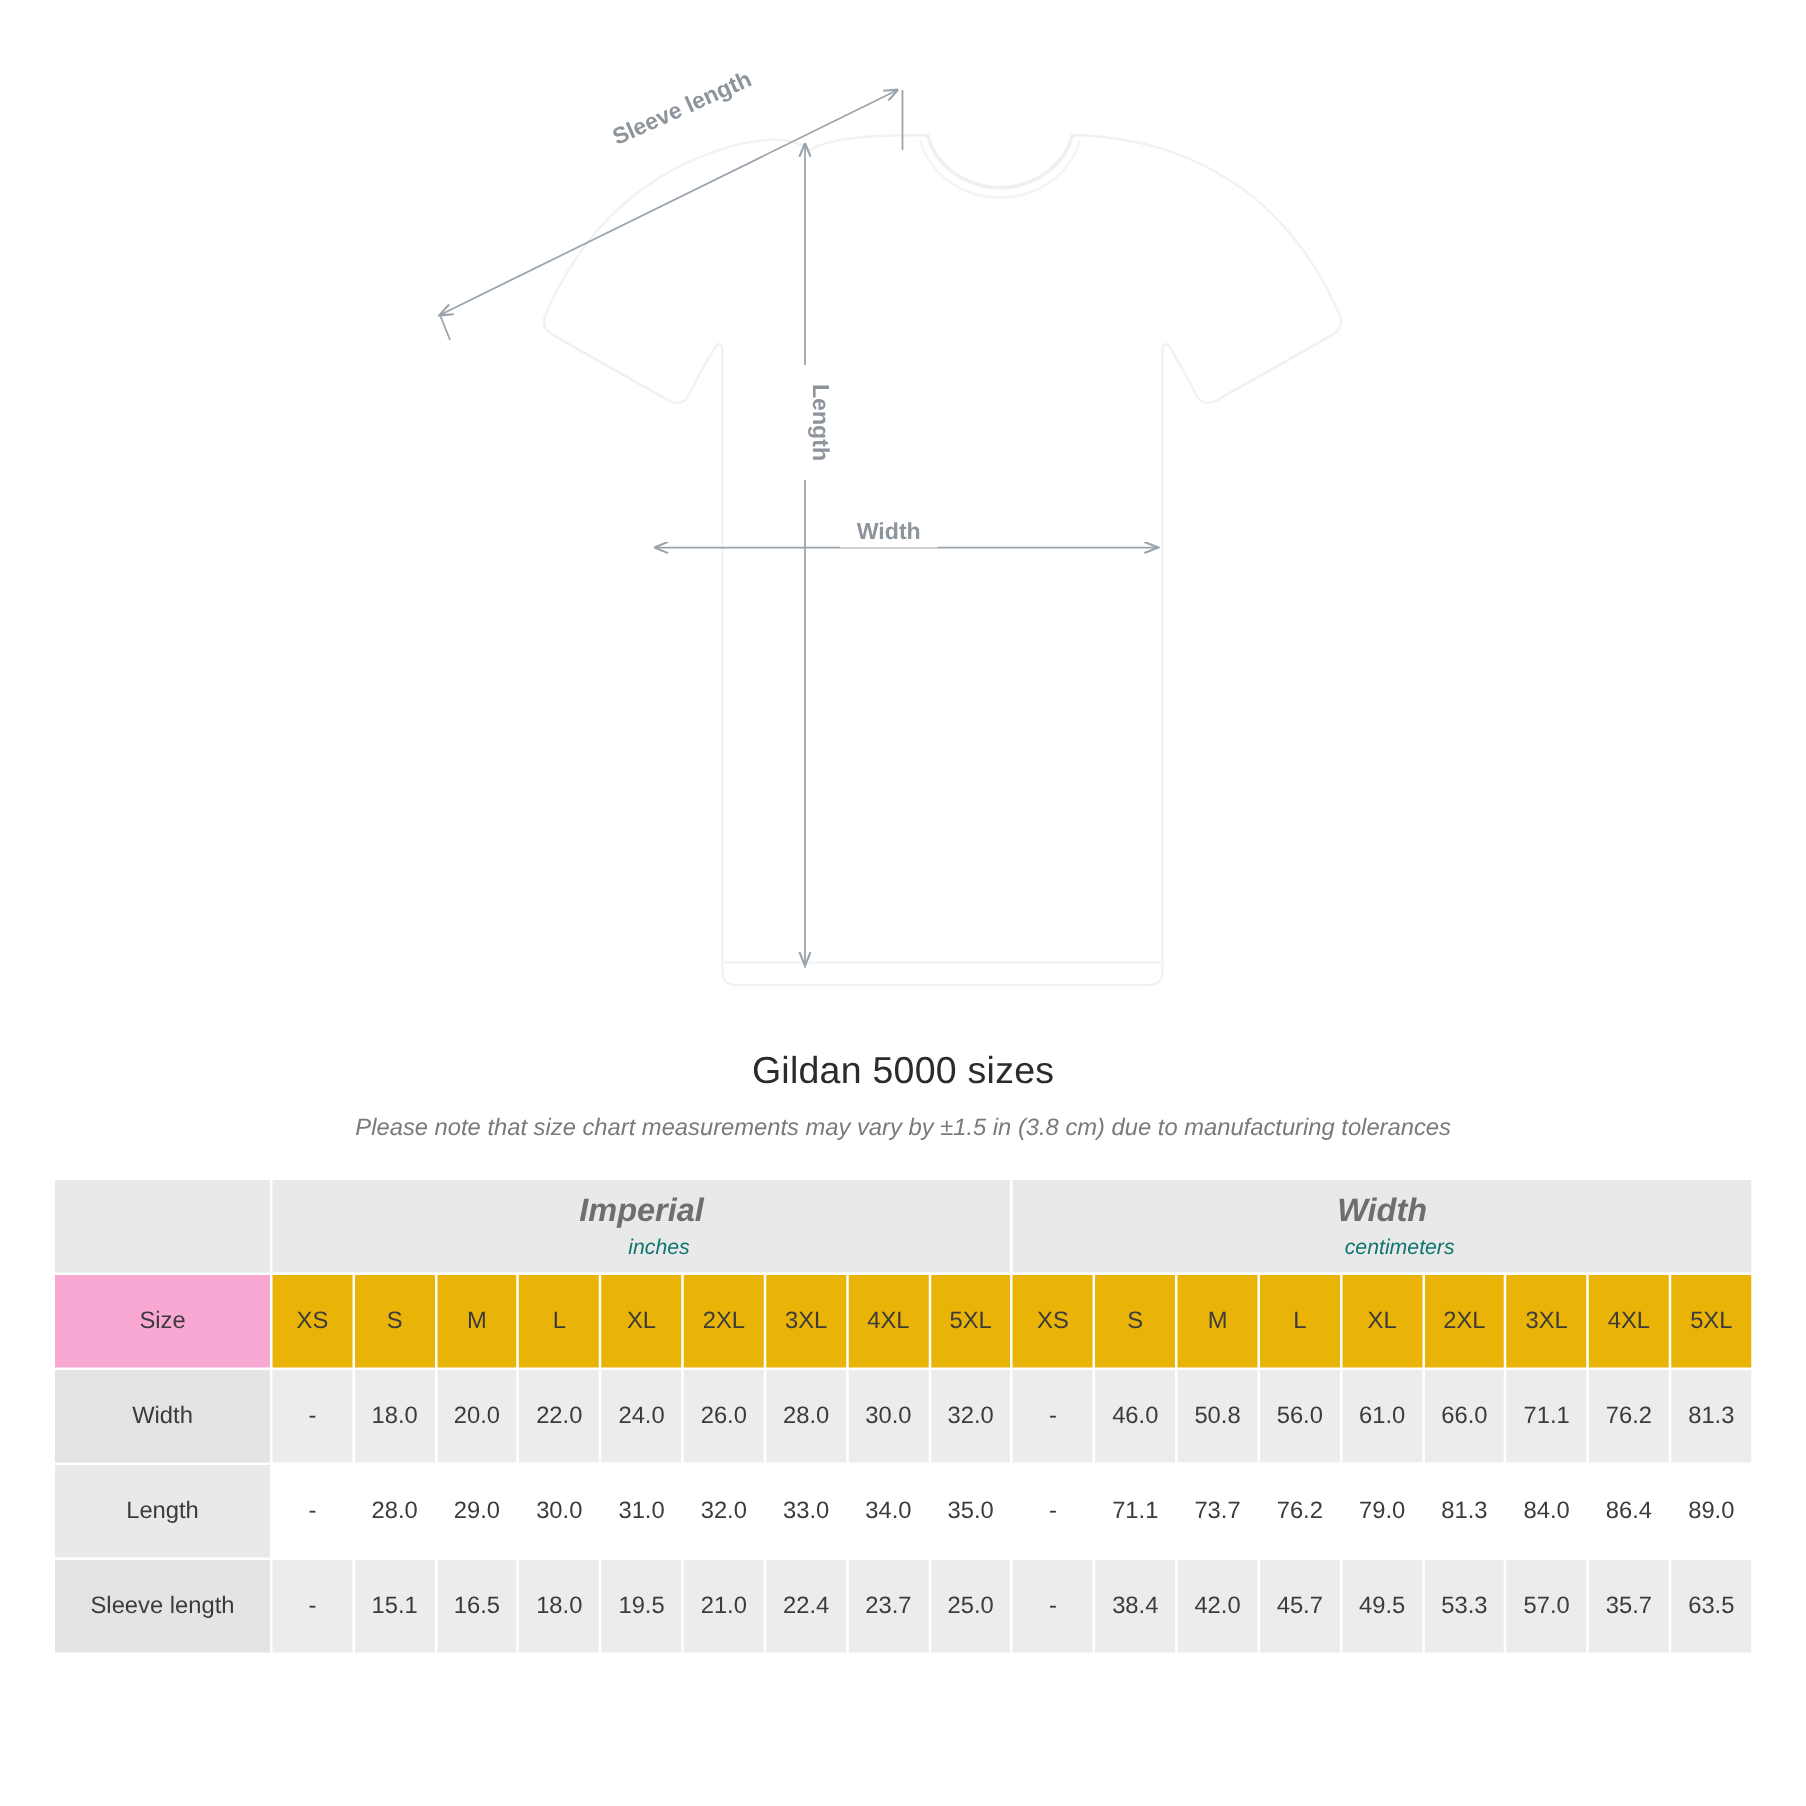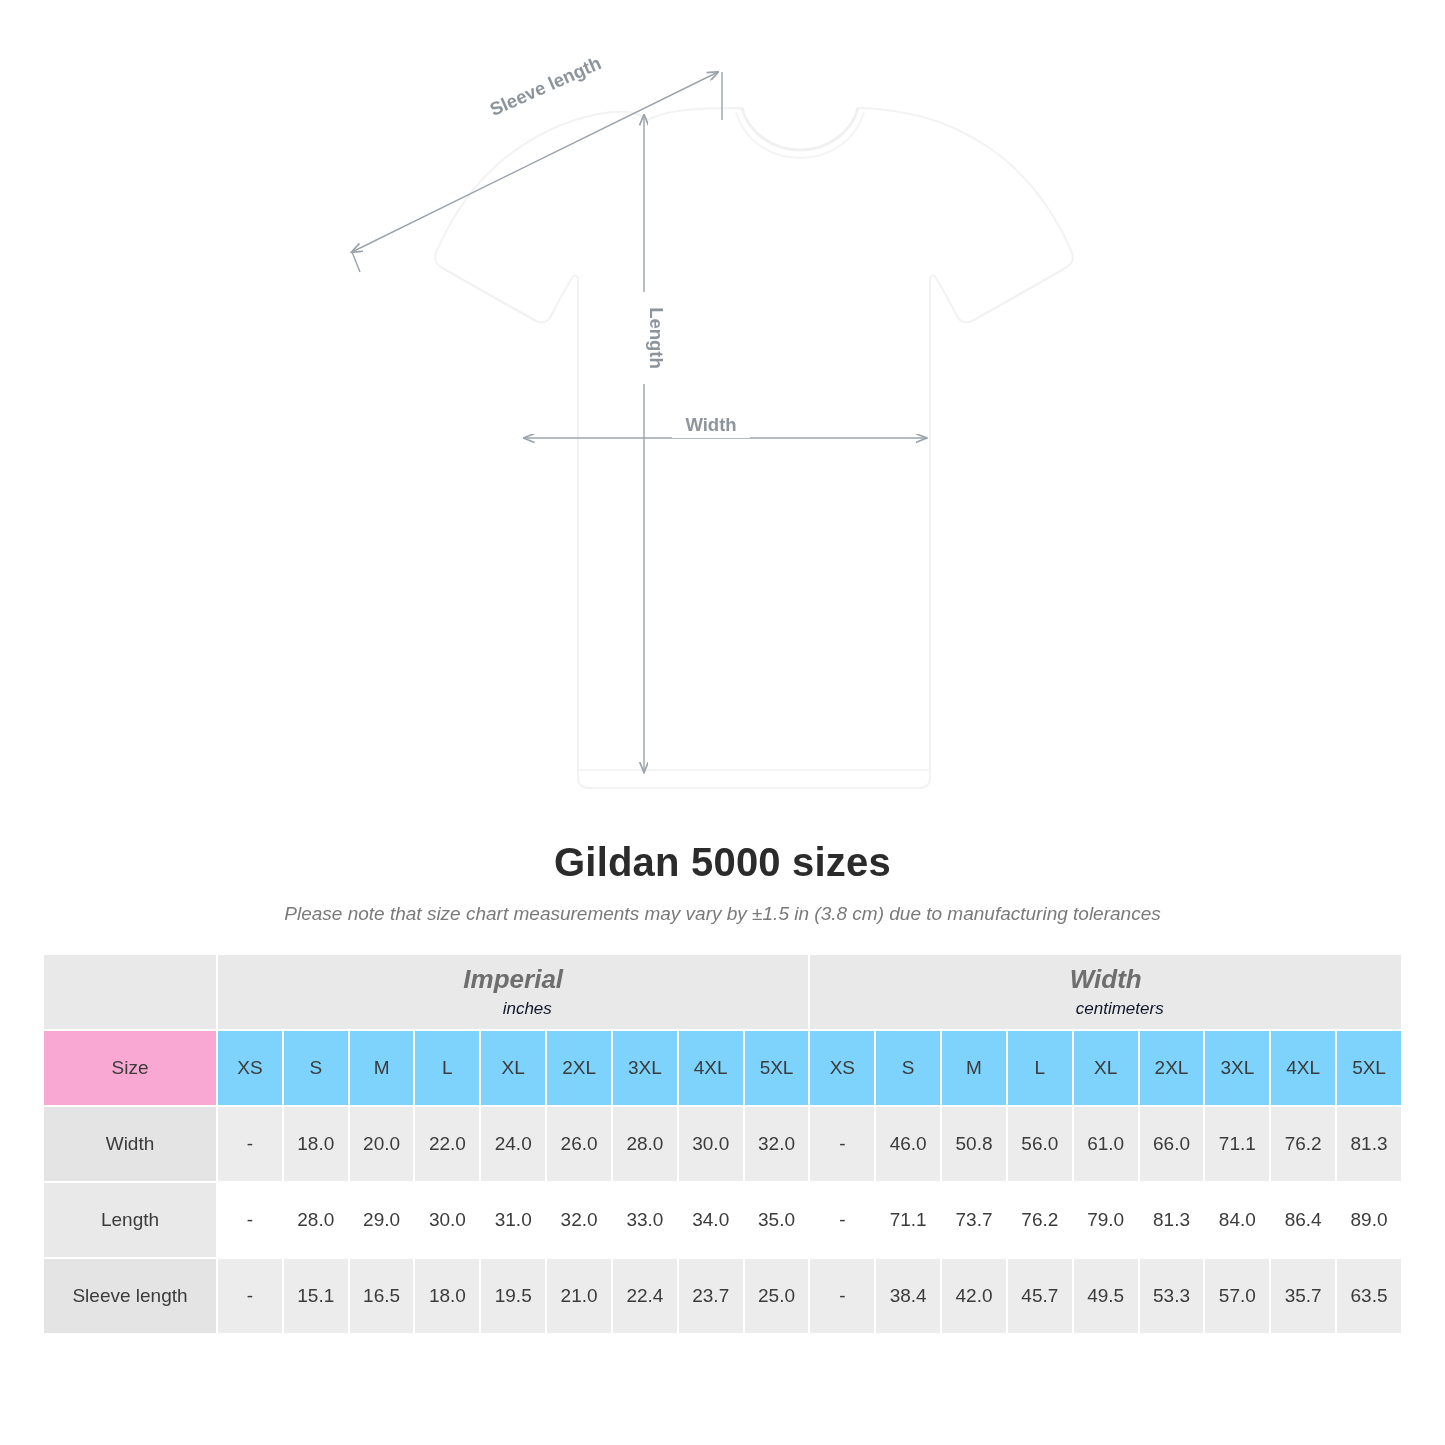--- a/index.html
+++ b/index.html
@@ -29,22 +29,22 @@
   .illustration svg {
     display: block;
   }
 
   
   .title-block {
     text-align: center;
     margin-top: 10px;
   }
   .chart-title {
-    font-size: 40px;
-    font-weight: bold;
+    font-size: 30px;
+    font-weight: normal;
     color: #2b2b2b;
     letter-spacing: 0.2px;
   }
   .chart-note {
     font-size: 19px;
     font-style: italic;
     color: #7a7a7a;
     margin-top: 18px;
   }
 
@@ -75,21 +75,21 @@
   .unit-head .unit-name {
     font-size: 26px;
     font-style: italic;
     font-weight: bold;
     color: #6e6e6e;
     line-height: 1.25;
   }
   .unit-head .unit-sub {
     font-size: 17px;
     font-style: italic;
-    color: #0f172a;
+    color: #0f766e;
     line-height: 1.5;
     padding-left: 28px;
   }
   .row-head {
     background: #e9e9e9;
     font-weight: bold;
     font-size: 20px;
     color: #333333;
   }
   tr.band-light td { background: #ffffff; }
@@ -97,21 +97,21 @@
   tr.band-light td.row-head { background: #e9e9e9; }
   tr.band-dark td.row-head { background: #e4e4e4; }
   td.label-col {
     width: 172px;
   }
   td.size-col {
     width: 65.5px;
     font-weight: bold;
     font-size: 20px;
   }
-  tr.header-row td { background: #7dd3fc; }
+  tr.header-row td { background: #eab308; }
   tr.header-row td.row-head { background: #f9a8d4; }
 </style>
 </head>
 <body>
 
 <div class="page">
 
   <div class="illustration">
     <svg width="1445" height="830" viewBox="0 0 1445 830" xmlns="http://www.w3.org/2000/svg">
       <defs>

